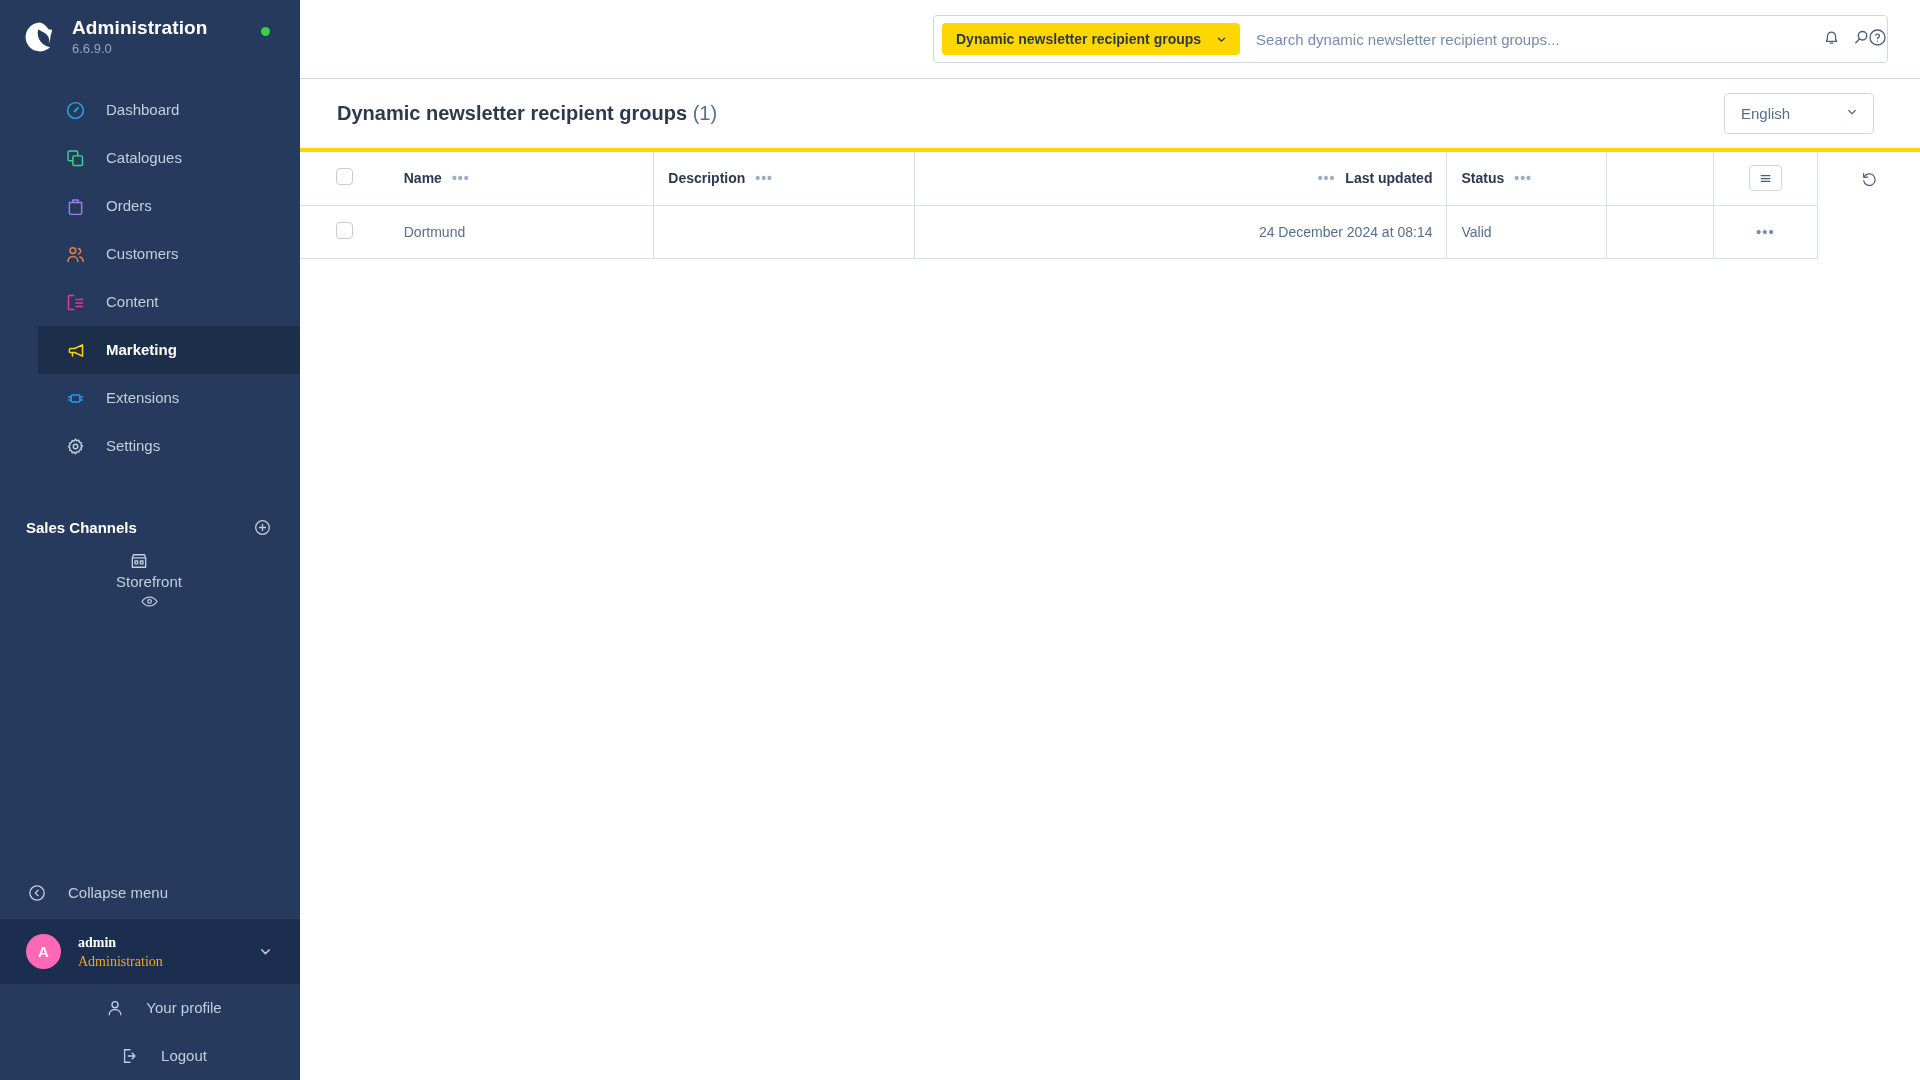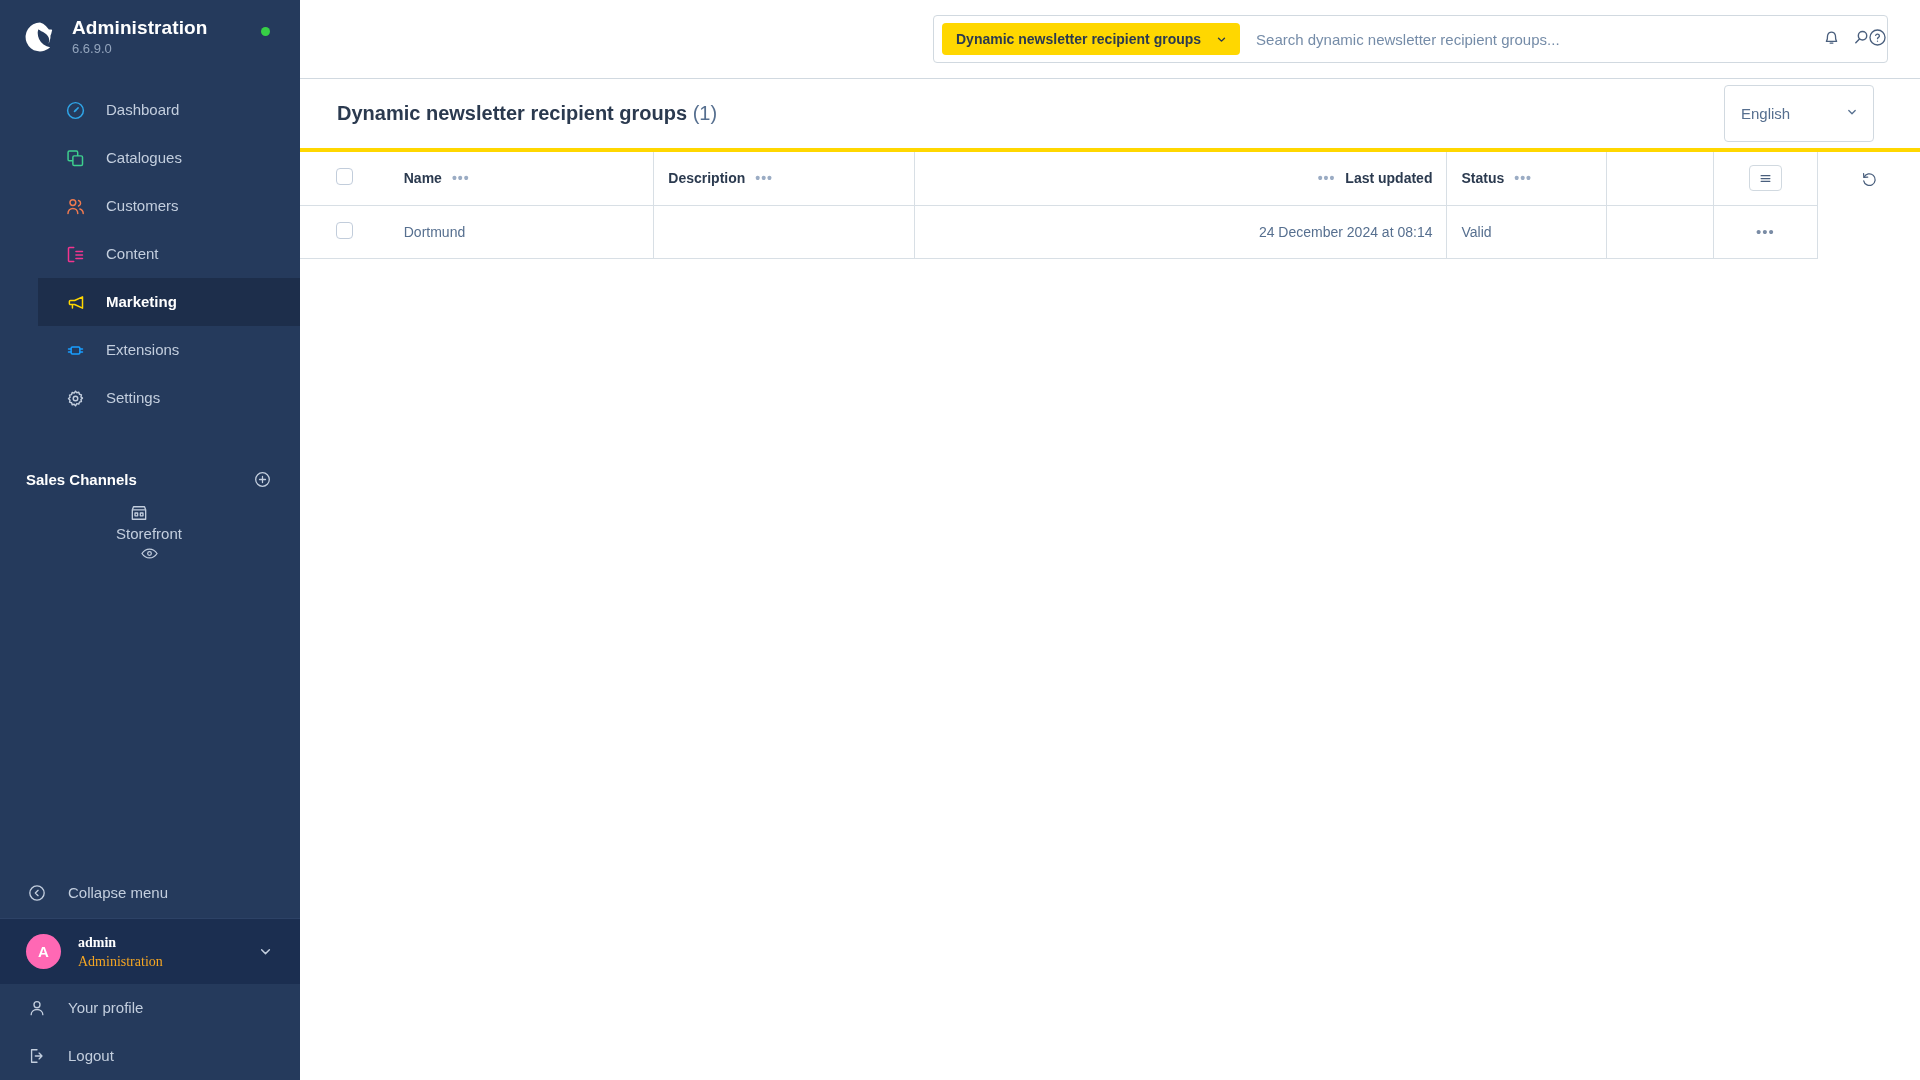--- a/index.html
+++ b/index.html
@@ -153,20 +153,21 @@
   .user-name { font-size: 14px; font-weight: bold; color: #ffffff; line-height: 19px; }
   .user-role { font-size: 14px; color: #f5a623; line-height: 19px; }
   .user-chevron { display: flex; }
 
   .footer-item {
     display: flex;
     align-items: center;
     height: 48px;
     padding-left: 26px;
     cursor: pointer;
+    justify-content: center;
   }
 
   
   .main {
     flex: 1 1 auto;
     display: flex;
     flex-direction: column;
     background: #ffffff;
     min-width: 0;
   }
@@ -266,21 +267,21 @@
     white-space: nowrap;
   }
   .page-title-count {
     font-weight: normal;
     color: #566f8f;
   }
   .page-header-spacer { flex: 1 1 auto; }
 
   .lang-select {
     width: 150px;
-    height: 57px;
+    height: 41px;
     border: 1px solid #d1d9e0;
     border-radius: 4px;
     display: flex;
     align-items: center;
     justify-content: space-between;
     padding: 0 14px 0 16px;
     cursor: pointer;
     margin-right: 18px;
     background: #ffffff;
   }
@@ -444,20 +445,29 @@
       <div class="nav-item">
         <span class="nav-icon">
           <svg width="21" height="21" viewBox="0 0 24 24" fill="none" stroke="#3ecf8e" stroke-width="1.7" stroke-linejoin="round">
             <rect x="3.5" y="3.5" width="11" height="11" rx="1.5"></rect>
               <rect x="9" y="9" width="11" height="11" rx="1.5" fill="#253a5c"></rect>
           </svg>
         </span>
         <span class="nav-label">Catalogues</span>
       </div>
 
+      <div class="nav-item">
+        <span class="nav-icon">
+          <svg width="21" height="21" viewBox="0 0 24 24" fill="none" stroke="#9b7dea" stroke-width="1.7" stroke-linejoin="round">
+            <path d="M5 7.5h14v12a1.5 1.5 0 0 1-1.5 1.5h-11A1.5 1.5 0 0 1 5 19.5z"></path>
+            <path d="M9 7.5V4.5h6v3" stroke-linecap="round"></path>
+          </svg>
+        </span>
+        <span class="nav-label">Orders</span>
+      </div>
 
       <div class="nav-item">
         <span class="nav-icon">
           <svg width="21" height="21" viewBox="0 0 24 24" fill="none" stroke="#f07a4f" stroke-width="1.7" stroke-linecap="round">
             <circle cx="9" cy="7.5" r="3.3"></circle>
               <path d="M3.4 20c0-3.4 2.5-5.8 5.6-5.8s5.6 2.4 5.6 5.8"></path>
             <path d="M15.5 5.2a3.3 3.3 0 0 1 0 6.3M17 14.8c2.3.7 3.8 2.7 3.8 5.2"></path>
           </svg>
         </span>
         <span class="nav-label">Customers</span>

